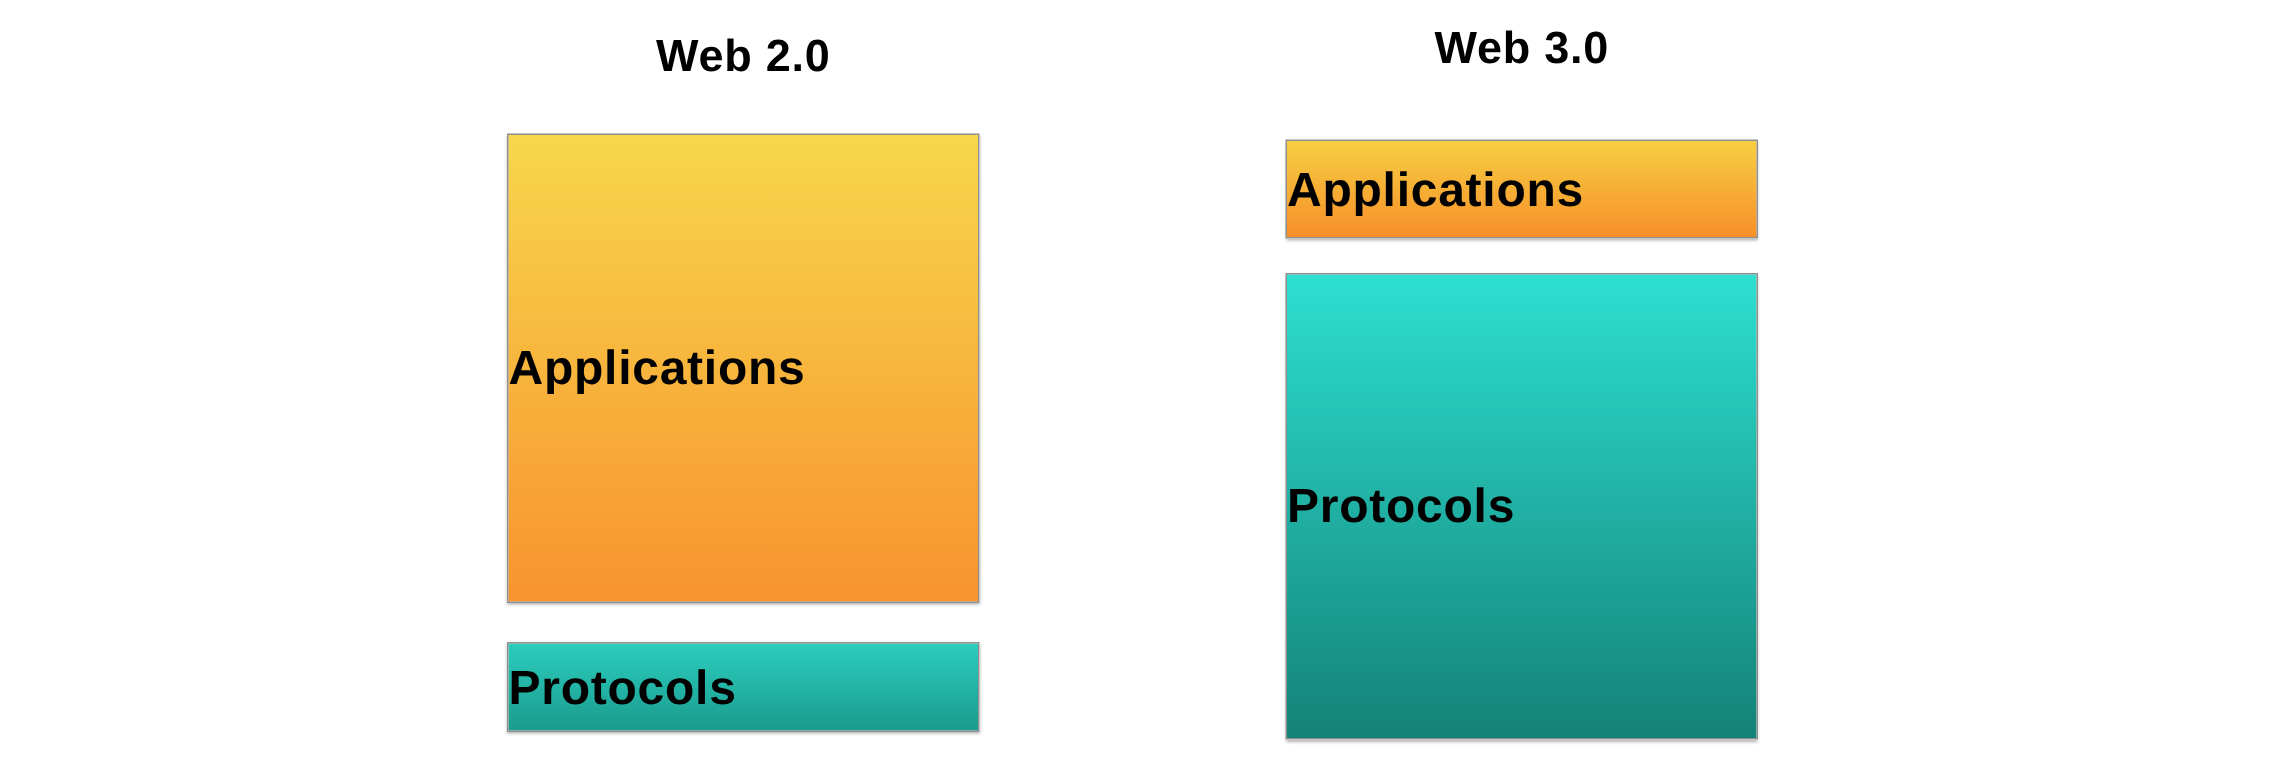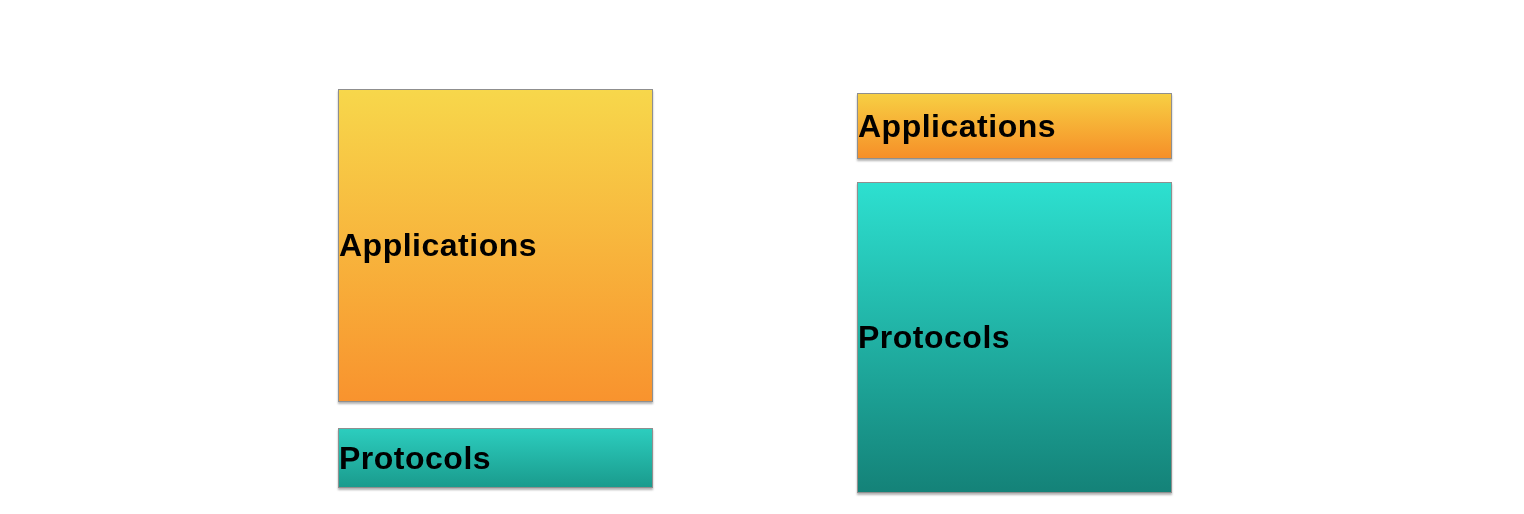--- a/index.html
+++ b/index.html
@@ -49,29 +49,31 @@
   .pos-w2-proto { left: 338px; top: 428px; width: 315px; height: 60px;  }
   
   .pos-w3-app   { left: 857px; top: 93px;  width: 315px; height: 66px;  }
   .pos-w3-proto { left: 857px; top: 182px; width: 315px; height: 311px; }
 </style>
 </head>
 <body>
 
 <div class="canvas">
 
+  <div class="column-title pos-title-w2">Web 2.0</div>
 
   <div class="box pos-w2-app" style="background: linear-gradient(rgb(247, 215, 75), rgb(248, 147, 46));">
     <span class="box-label">Applications</span>
   </div>
 
   <div class="box pos-w2-proto" style="background: linear-gradient(rgb(44, 205, 190), rgb(26, 155, 141));">
     <span class="box-label">Protocols</span>
   </div>
 
+  <div class="column-title pos-title-w3">Web 3.0</div>
 
   <div class="box pos-w3-app" style="background: linear-gradient(rgb(247, 207, 67), rgb(246, 143, 40));">
     <span class="box-label">Applications</span>
   </div>
 
   <div class="box pos-w3-proto" style="background: linear-gradient(rgb(45, 224, 208), rgb(20, 130, 120));">
     <span class="box-label">Protocols</span>
   </div>
 
 </div>

